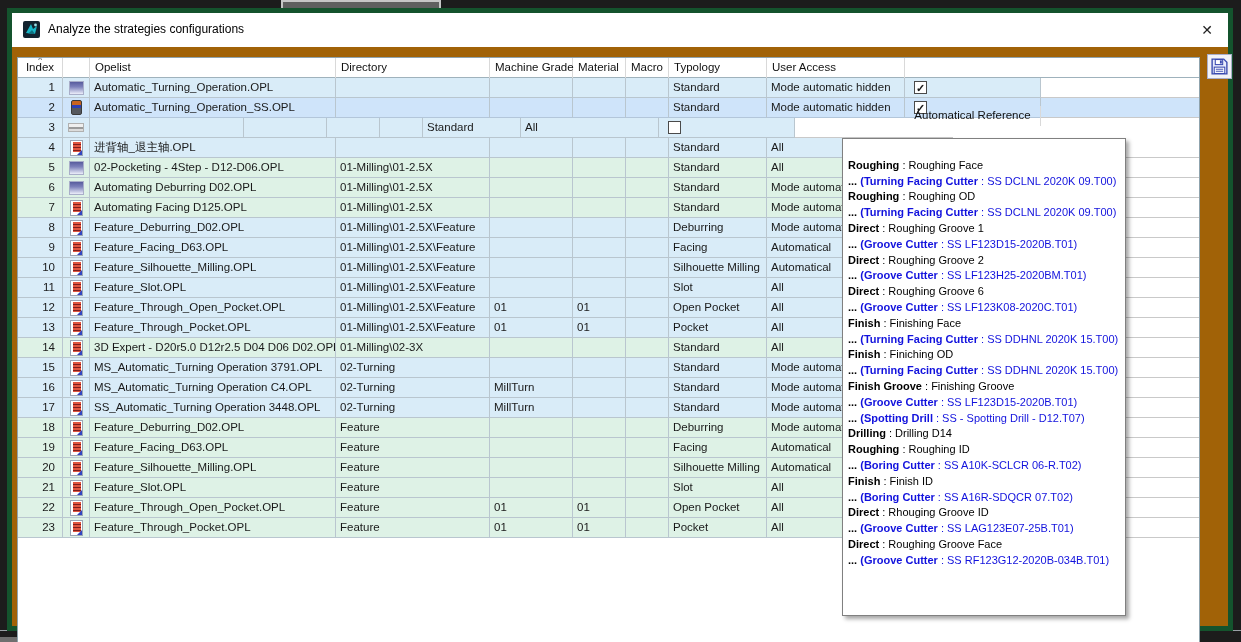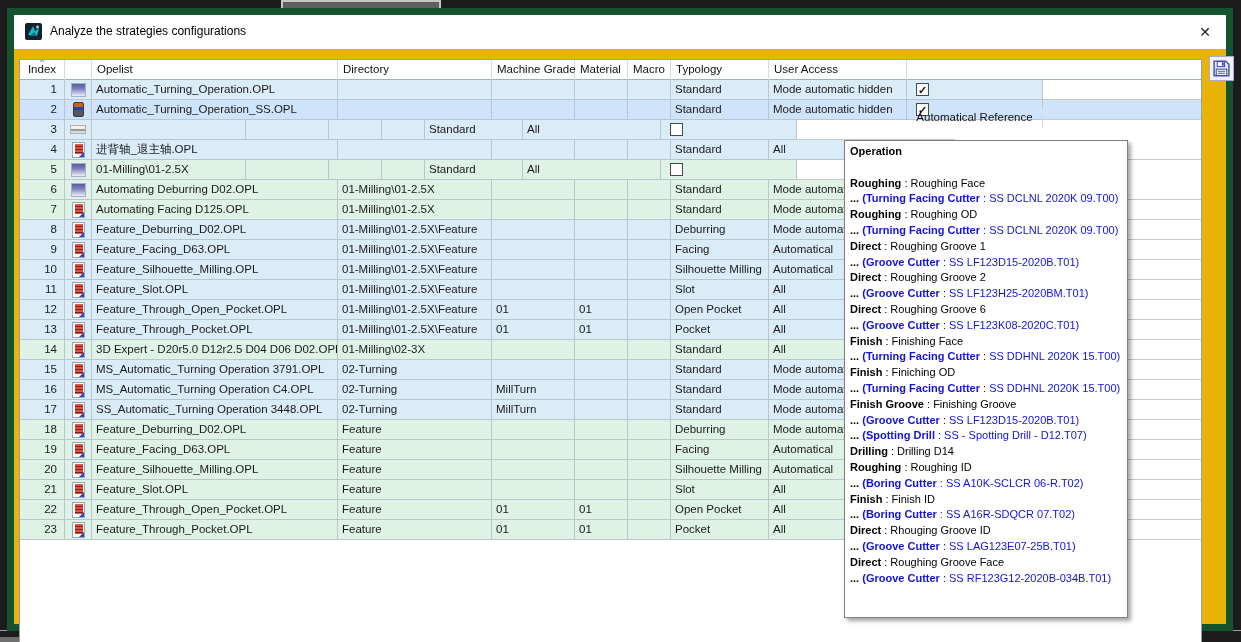--- a/index.html
+++ b/index.html
@@ -11,21 +11,21 @@
   
   .bg-top-tab { position:absolute; left:281px; top:0; width:160px; height:9px;
     background:#5f5f5f; border:2px solid #c6c6c6; border-bottom:none; }
   .bg-bot-line { position:absolute; left:0; top:630px; width:1241px; height:1px; background:#9aa0a6; }
   .bg-bot-seg1 { position:absolute; left:0; top:637px; width:97px; height:5px; background:#6f6f6f; }
   .bg-bot-seg2 { position:absolute; left:152px; top:637px; width:34px; height:5px; background:#6f6f6f; }
   .bg-bot-seg3 { position:absolute; left:345px; top:632px; width:275px; height:10px; background:#9b9b9b; }
 
   
   .dialog { position:absolute; left:7px; top:8px; width:1226px; height:623px;
-    background:#eab308; border:7px solid #14532d; }
+    background:#a16207; border:5px solid #14532d; }
   .titlebar { position:absolute; left:0; top:0; width:100%; height:34px; background:#ffffff; }
   .app-icon { position:absolute; left:11px; top:8px; width:17px; height:17px; }
   .title-text { position:absolute; left:36px; top:9px; font-size:12px; color:#000; white-space:nowrap; }
   .close-btn { position:absolute; right:10px; top:6px; width:22px; height:22px;
     text-align:center; line-height:22px; font-size:14px; color:#222; cursor:default; }
 
   
   .save-btn { position:absolute; left:1195px; top:41px; width:25px; height:25px;
     background:#f2f2f6; border:1px solid #a9adc9; display:flex; align-items:center; justify-content:center; }
 
@@ -180,20 +180,21 @@
             <div class="ccell c7">Standard</div>
             <div class="ccell c8">All</div>
             <div class="ccell c9"><span class="cb"></span></div>
             <div class="ccell c10 spare"></div>
           </div>
           <div class="trow row-green">
             <div class="ccell c0 num">5</div>
             <div class="ccell c1 icon-cell">
               <span class="ic ic-strategy"></span>
             </div>
+            <div class="ccell c2">02-Pocketing - 4Step - D12-D06.OPL</div>
             <div class="ccell c3">01-Milling\01-2.5X</div>
             <div class="ccell c4"></div>
             <div class="ccell c5"></div>
             <div class="ccell c6"></div>
             <div class="ccell c7">Standard</div>
             <div class="ccell c8">All</div>
             <div class="ccell c9"><span class="cb"></span></div>
             <div class="ccell c10 spare"></div>
           </div>
           <div class="trow row-green">
@@ -474,21 +475,20 @@
         <path d="M2 2 h11 l3 3 v11 h-14 z" fill="#e8ecfb" stroke="#3a4ab0" stroke-width="1.3"></path>
         <rect x="5" y="2.4" width="7" height="4.8" fill="#ffffff" stroke="#3a4ab0" stroke-width="1"></rect>
         <rect x="9.4" y="3.2" width="1.8" height="3" fill="#3a4ab0"></rect>
         <rect x="4" y="9.6" width="10" height="6" fill="#ffffff" stroke="#3a4ab0" stroke-width="1"></rect>
         <line x1="5.5" y1="11.6" x2="12.5" y2="11.6" stroke="#3a4ab0" stroke-width="0.9"></line>
         <line x1="5.5" y1="13.5" x2="12.5" y2="13.5" stroke="#3a4ab0" stroke-width="0.9"></line>
       </svg>
     </div>
 
     <div class="tooltip">
-        <div class="tline"><span class="tl-b">Operation</span></div>
         <div class="tline">&nbsp;</div>
         <div class="tline"><span class="tl-b">Roughing</span><span> : Roughing Face</span></div>
         <div class="tline"><span class="tl-b">... </span><span class="tl-tn">(Turning Facing Cutter</span><span class="tl-tv"> : SS DCLNL 2020K 09.T00)</span></div>
         <div class="tline"><span class="tl-b">Roughing</span><span> : Roughing OD</span></div>
         <div class="tline"><span class="tl-b">... </span><span class="tl-tn">(Turning Facing Cutter</span><span class="tl-tv"> : SS DCLNL 2020K 09.T00)</span></div>
         <div class="tline"><span class="tl-b">Direct</span><span> : Roughing Groove 1</span></div>
         <div class="tline"><span class="tl-b">... </span><span class="tl-tn">(Groove Cutter</span><span class="tl-tv"> : SS LF123D15-2020B.T01)</span></div>
         <div class="tline"><span class="tl-b">Direct</span><span> : Roughing Groove 2</span></div>
         <div class="tline"><span class="tl-b">... </span><span class="tl-tn">(Groove Cutter</span><span class="tl-tv"> : SS LF123H25-2020BM.T01)</span></div>
         <div class="tline"><span class="tl-b">Direct</span><span> : Roughing Groove 6</span></div>

